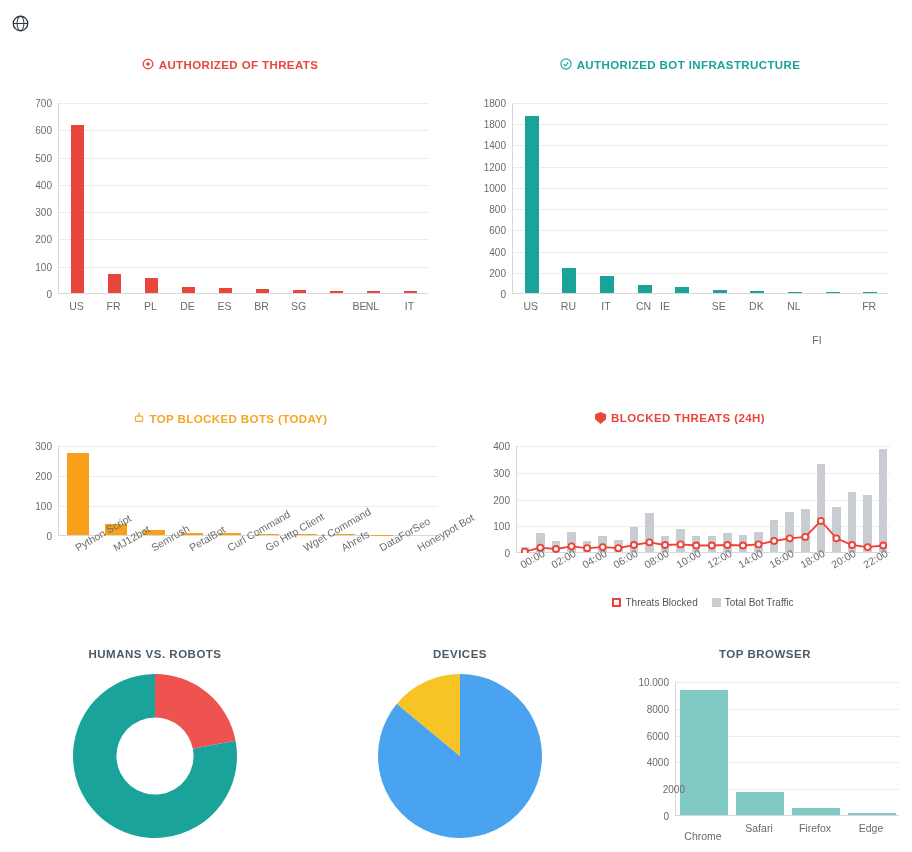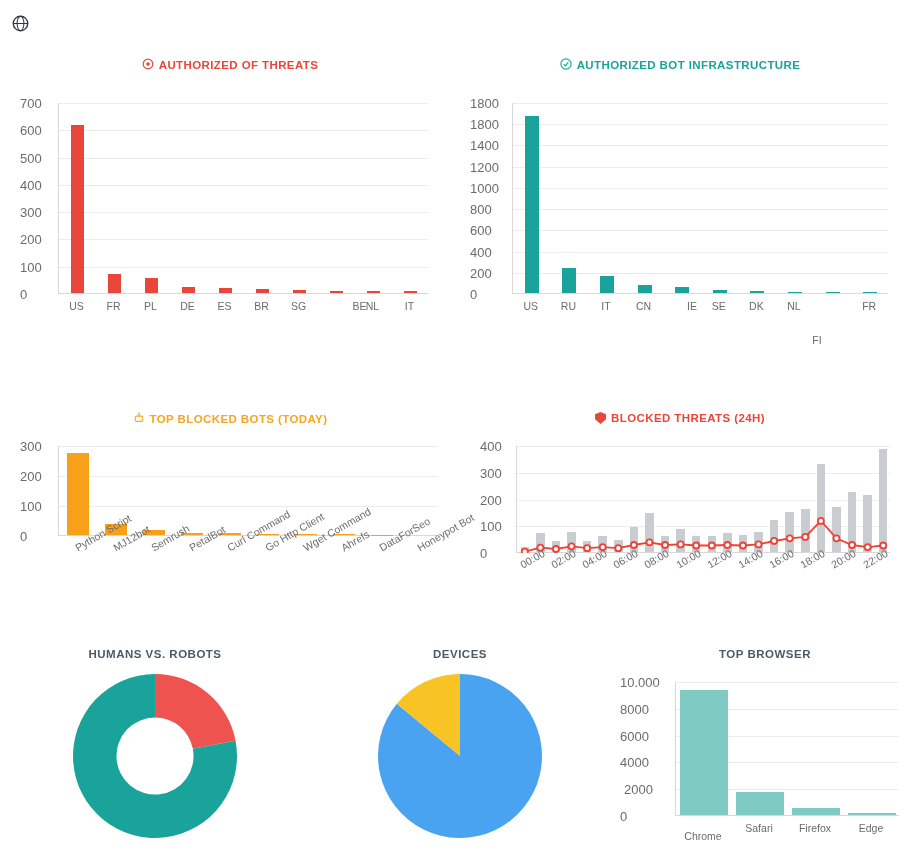--- a/index.html
+++ b/index.html
@@ -56,24 +56,24 @@
     letter-spacing: 0.5px;
   }
 
   
   .chart {
     position: relative;
   }
   .ytick {
     position: absolute;
     right: 0;
-    font-size: 13px;
+    font-size: 10px;
     color: #6b6b6b;
     transform: translateY(-50%);
-    text-align: left;
+    text-align: right;
   }
   .plot {
     position: absolute;
     border-left: 1px solid #d8d8d8;
     border-bottom: 1px solid #d8d8d8;
     box-sizing: border-box;
   }
   .gridline {
     position: absolute;
     left: 0; right: 0;
@@ -227,21 +227,21 @@
     <div class="ytick" style="top:114.11111111111111px;width:36px;left:0px;">800</div>
     <div class="ytick" style="top:92.88888888888889px;width:36px;left:0px;">1000</div>
     <div class="ytick" style="top:71.66666666666667px;width:36px;left:0px;">1200</div>
     <div class="ytick" style="top:50.44444444444443px;width:36px;left:0px;">1400</div>
     <div class="ytick" style="top:29.22222222222223px;width:36px;left:0px;">1800</div>
     <div class="ytick" style="top:8px;width:36px;left:0px;">1800</div>
     <div class="xtick" style="left:60.8px;top:205px;">US</div>
     <div class="xtick" style="left:98.39999999999999px;top:205px;">RU</div>
     <div class="xtick" style="left:136px;top:205px;">IT</div>
     <div class="xtick" style="left:173.60000000000002px;top:205px;">CN</div>
-    <div class="xtick" style="left:222px;top:205px;">IE</div>
+    <div class="xtick" style="left:195px;top:205px;">IE</div>
     <div class="xtick" style="left:248.8px;top:205px;">SE</div>
     <div class="xtick" style="left:286.40000000000003px;top:205px;">DK</div>
     <div class="xtick" style="left:324px;top:205px;">NL</div>
     <div class="xtick" style="left:347px;top:205px;margin-top:34px;">FI</div>
     <div class="xtick" style="left:399.20000000000005px;top:205px;">FR</div>
   </div>
 
 <div class="panel-title orange" style="position:absolute; left:30px; top:412px; width:400px;">
   <span>
     <svg width="12" height="12" viewBox="0 0 16 16">
@@ -358,20 +358,30 @@
     <div class="xtick-rot" style="left:100.12500000000001px;top:122px;">04:00</div>
     <div class="xtick-rot" style="left:131.29166666666666px;top:122px;">06:00</div>
     <div class="xtick-rot" style="left:162.45833333333334px;top:122px;">08:00</div>
     <div class="xtick-rot" style="left:193.625px;top:122px;">10:00</div>
     <div class="xtick-rot" style="left:224.79166666666666px;top:122px;">12:00</div>
     <div class="xtick-rot" style="left:255.95833333333337px;top:122px;">14:00</div>
     <div class="xtick-rot" style="left:287.12500000000006px;top:122px;">16:00</div>
     <div class="xtick-rot" style="left:318.2916666666667px;top:122px;">18:00</div>
     <div class="xtick-rot" style="left:349.45833333333337px;top:122px;">20:00</div>
     <div class="xtick-rot" style="left:380.62500000000006px;top:122px;">22:00</div>
+    <div class="legend" style="left:36px;top:159px;width:374px;justify-content:center;">
+      <div class="legend-item">
+        <span class="swatch" style="background:#fff;border:2px solid #ef4136;"></span>
+        <span>Threats Blocked</span>
+      </div>
+      <div class="legend-item">
+        <span class="swatch" style="background:#c9ccd1;border:none;"></span>
+        <span>Total Bot Traffic</span>
+      </div>
+    </div>
   </div>
 
 <div class="sub-title" style="position:absolute; left:30px; top:648px; width:250px;">HUMANS VS. ROBOTS</div>
 <div class="chart" id="chart-donut" style="position:absolute; left:30px; top:672px; width:250px; height:170px;">
     <svg width="168" height="168" style="position:absolute;left:41px;top:0px;">
       <path d="M84 2 A82 82 0 0 1 164.54755455975248 68.63473220397057 L121.85735064308366 76.77832413586617 A38.54 38.54 0 0 0 84 45.46 Z" fill="#ef5350"></path>
       <path d="M164.54755455975248 68.63473220397057 A82 82 0 1 1 83.99999999999999 2 L84 45.46 A38.54 38.54 0 1 0 121.85735064308366 76.77832413586617 Z" fill="#1aa39a"></path>
     </svg>
   </div>
 
@@ -390,21 +400,21 @@
       <div class="gridline" style="top:80.4px;"></div>
       <div class="gridline" style="top:53.60000000000001px;"></div>
       <div class="gridline" style="top:26.799999999999997px;"></div>
       <div class="gridline" style="top:0px;"></div>
       <div class="bar" style="left:4px;width:48px;height:124.62px;background:#7fcac2;" title="Chrome: 9300"></div>
       <div class="bar" style="left:60px;width:48px;height:22.78px;background:#7fcac2;" title="Safari: 1700"></div>
       <div class="bar" style="left:116px;width:48px;height:7.5040000000000004px;background:#7fcac2;" title="Firefox: 560"></div>
       <div class="bar" style="left:172px;width:48px;height:1.608px;background:#7fcac2;" title="Edge: 120"></div>
     </div>
     <div class="ytick" style="top:144px;width:49px;left:0px;">0</div>
-    <div class="ytick" style="top:117.2px;width:49px;left:4px;">2000</div>
+    <div class="ytick" style="top:117.2px;width:49px;left:16px;">2000</div>
     <div class="ytick" style="top:90.4px;width:49px;left:0px;">4000</div>
     <div class="ytick" style="top:63.60000000000001px;width:49px;left:0px;">6000</div>
     <div class="ytick" style="top:36.8px;width:49px;left:0px;">8000</div>
     <div class="ytick" style="top:10px;width:49px;left:0px;">10.000</div>
     <div class="xtick" style="left:83px;top:158px;">Chrome</div>
     <div class="xtick" style="left:139px;top:150px;">Safari</div>
     <div class="xtick" style="left:195px;top:150px;">Firefox</div>
     <div class="xtick" style="left:251px;top:150px;">Edge</div>
   </div>
 

